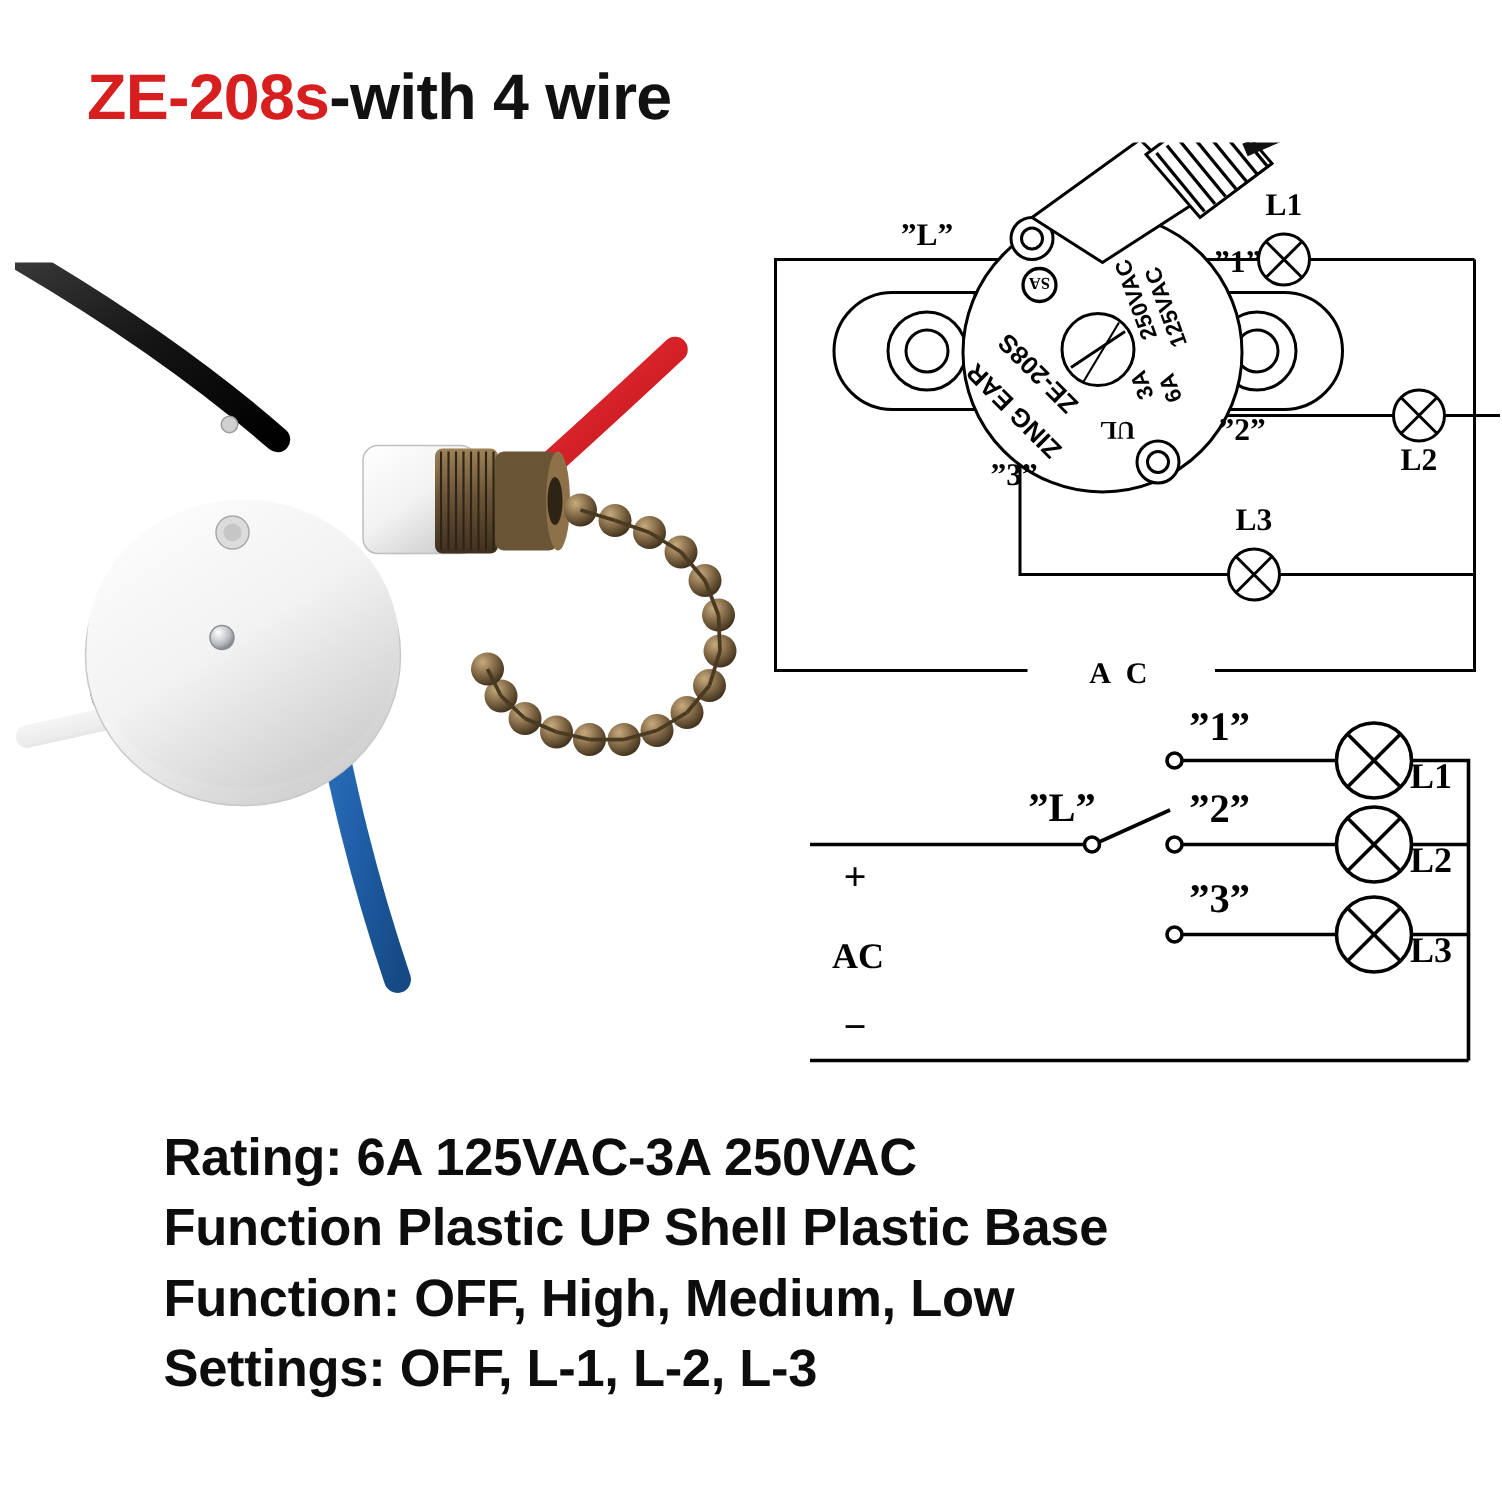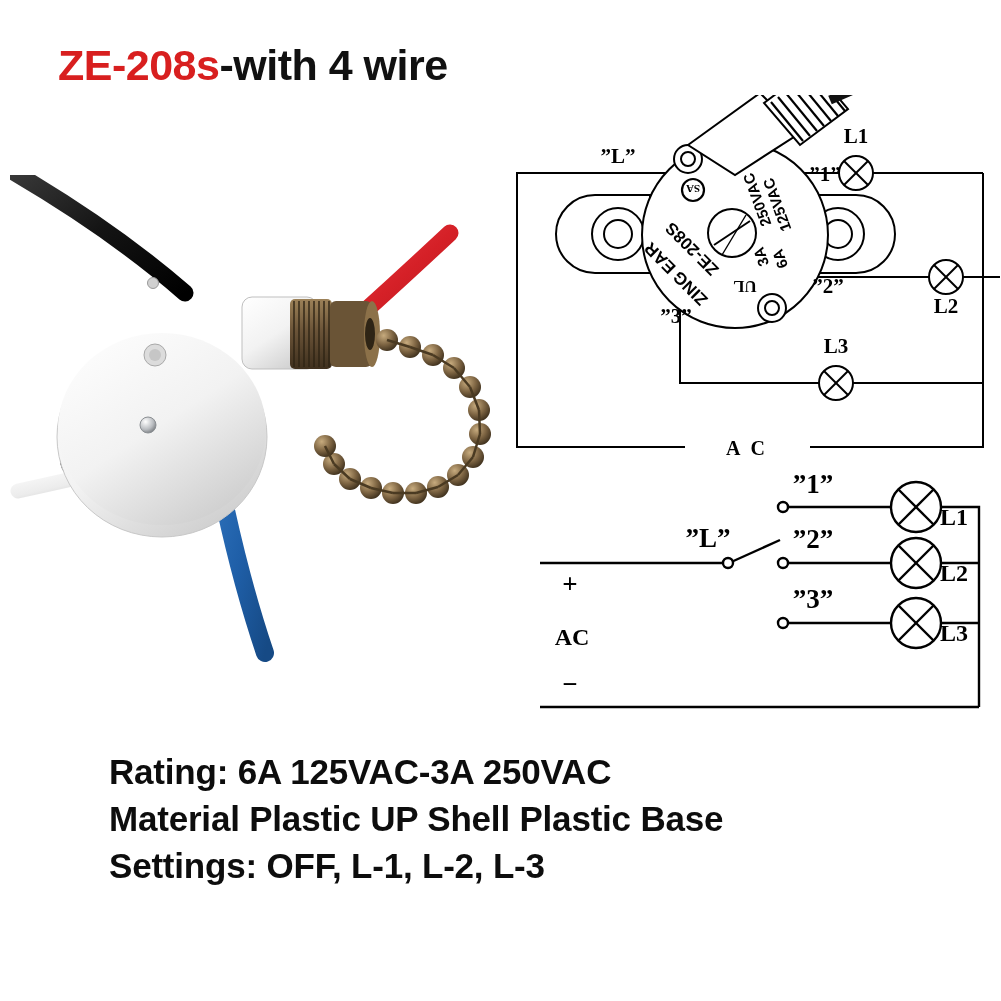--- a/index.html
+++ b/index.html
@@ -314,17 +314,18 @@
         <text x="283" y="133" text-anchor="middle">”3”</text>
         <text x="424" y="50" text-anchor="middle" font-size="24">L1</text>
         <text x="424" y="106" text-anchor="middle" font-size="24">L2</text>
         <text x="424" y="166" text-anchor="middle" font-size="24">L3</text>
       </g>
     </svg>
   </div>
 
   <div class="specs">
     <div class="line">Rating: 6A 125VAC-3A 250VAC</div>
-    <div class="line">Material Plastic UP Shell Plastic Base</div>
+    <div class="line">Function Plastic UP Shell Plastic Base</div>
+    <div class="line">Function: OFF, High, Medium, Low</div>
     <div class="line">Settings: OFF, L-1, L-2, L-3</div>
   </div>
 
 </div>
 
 </body></html>

